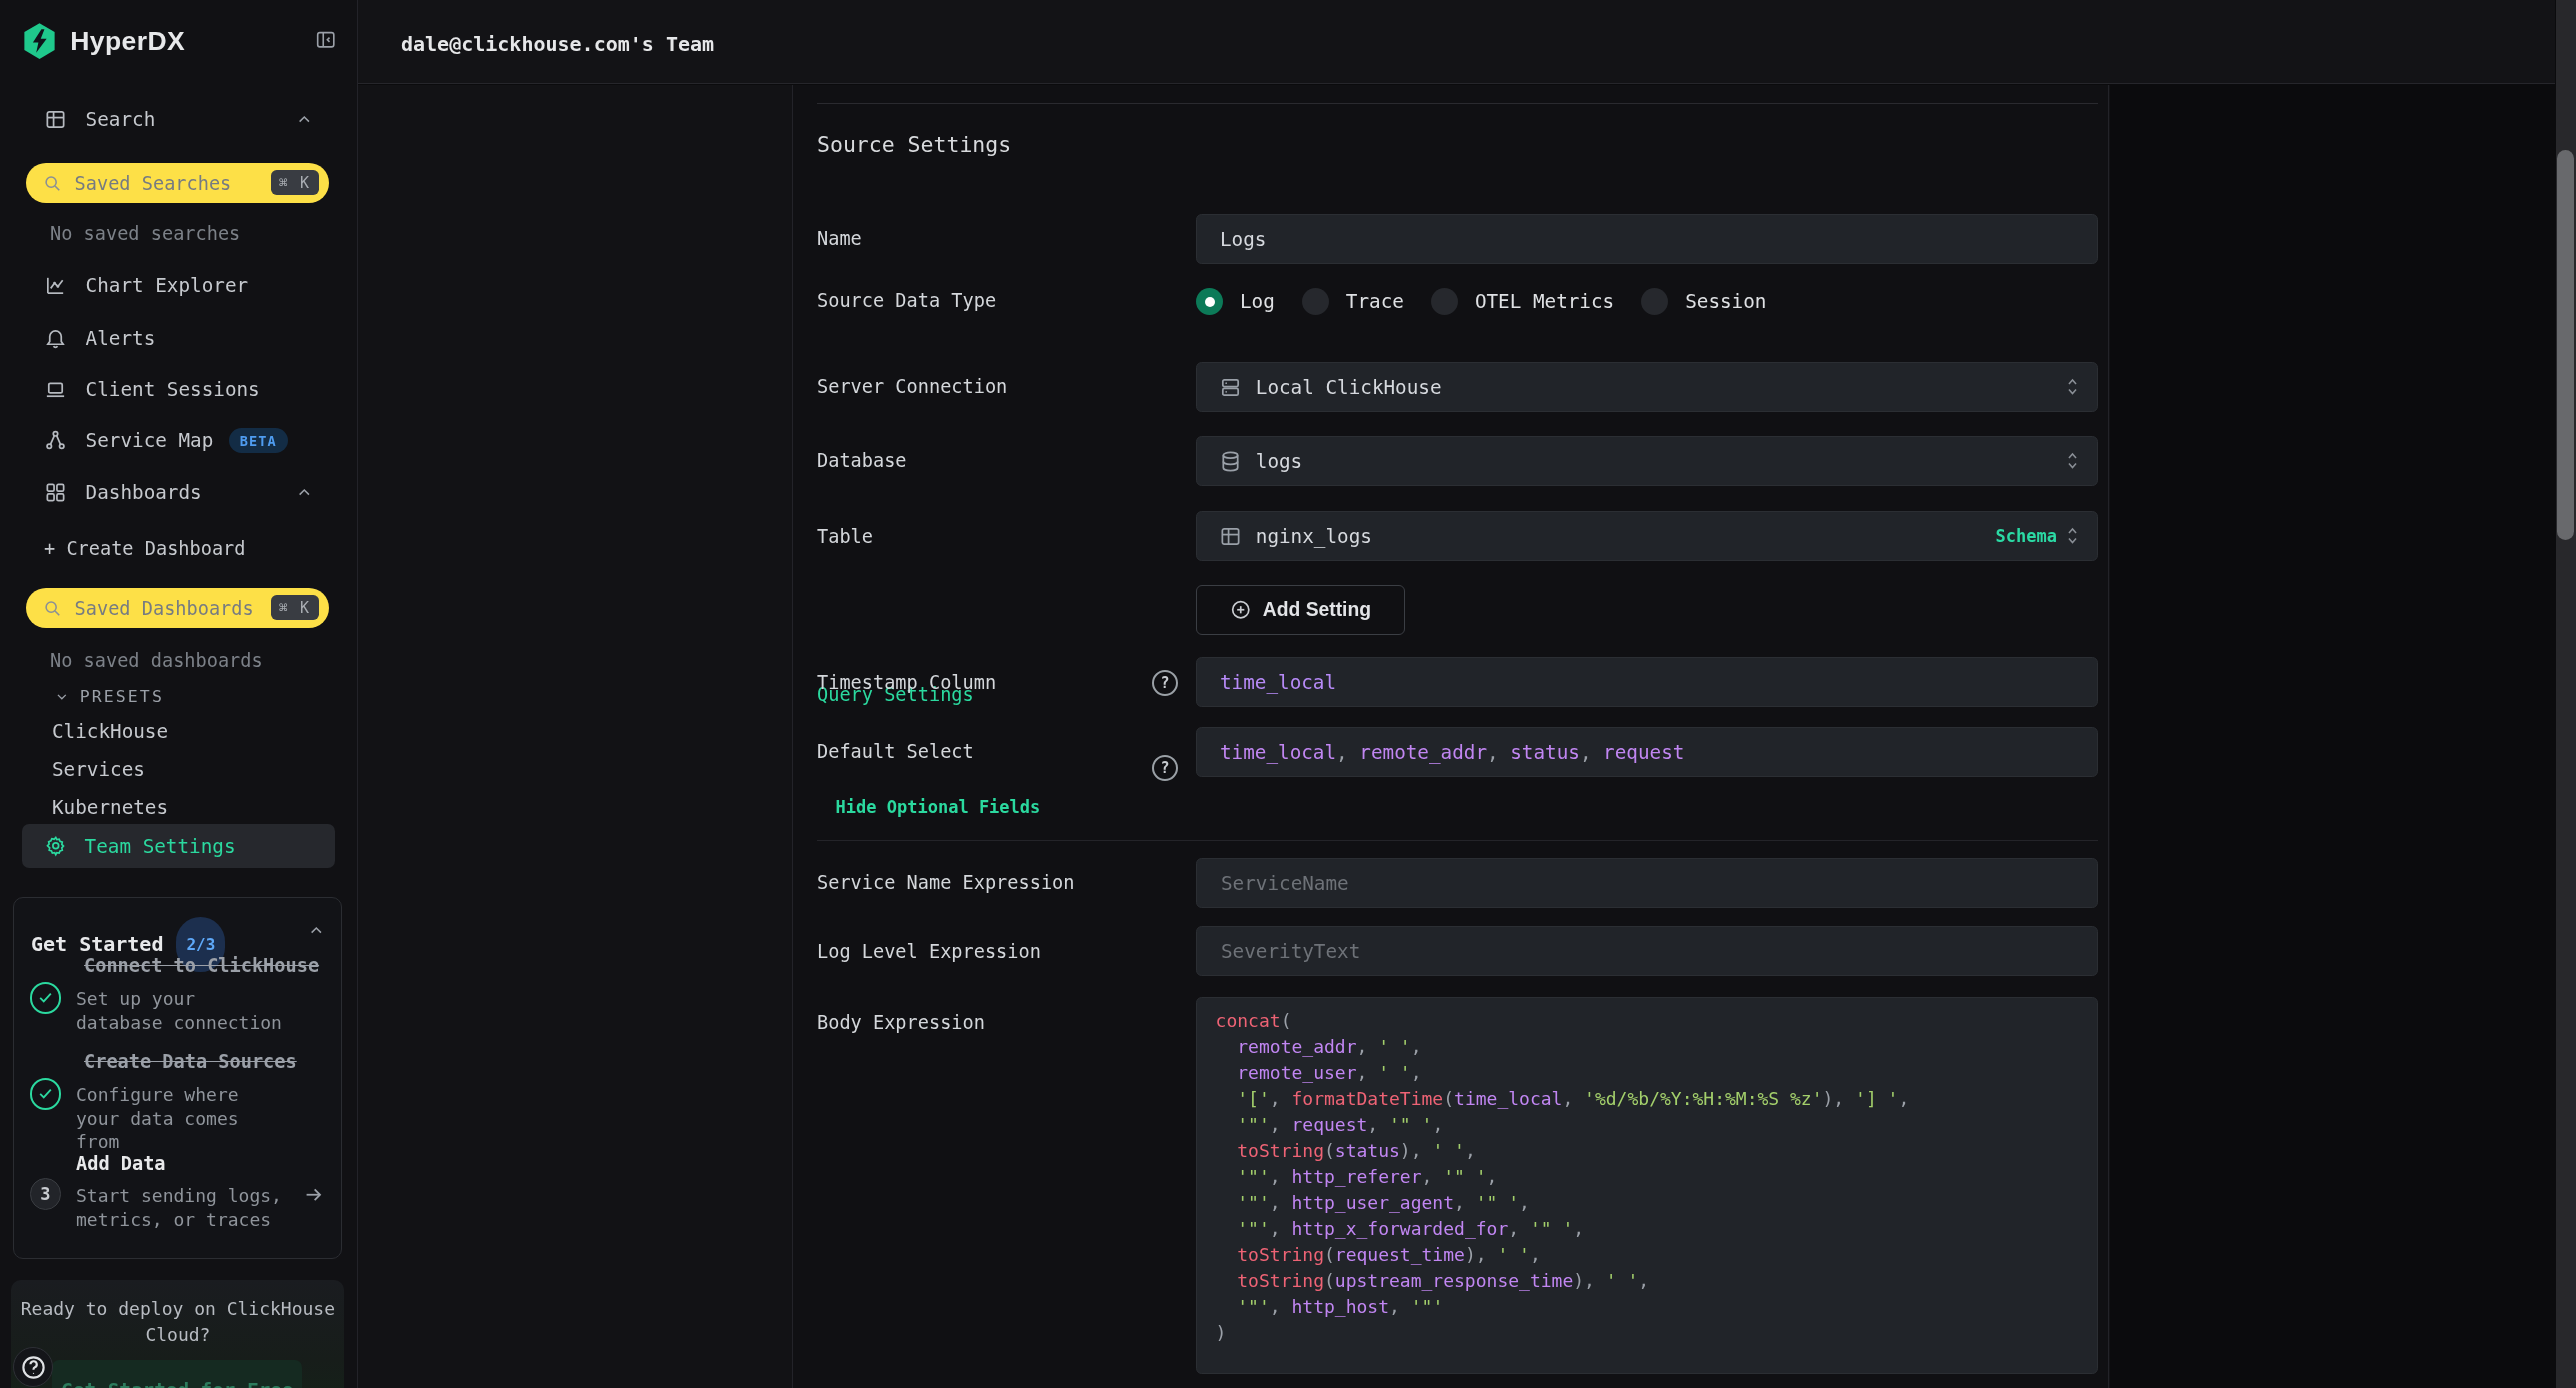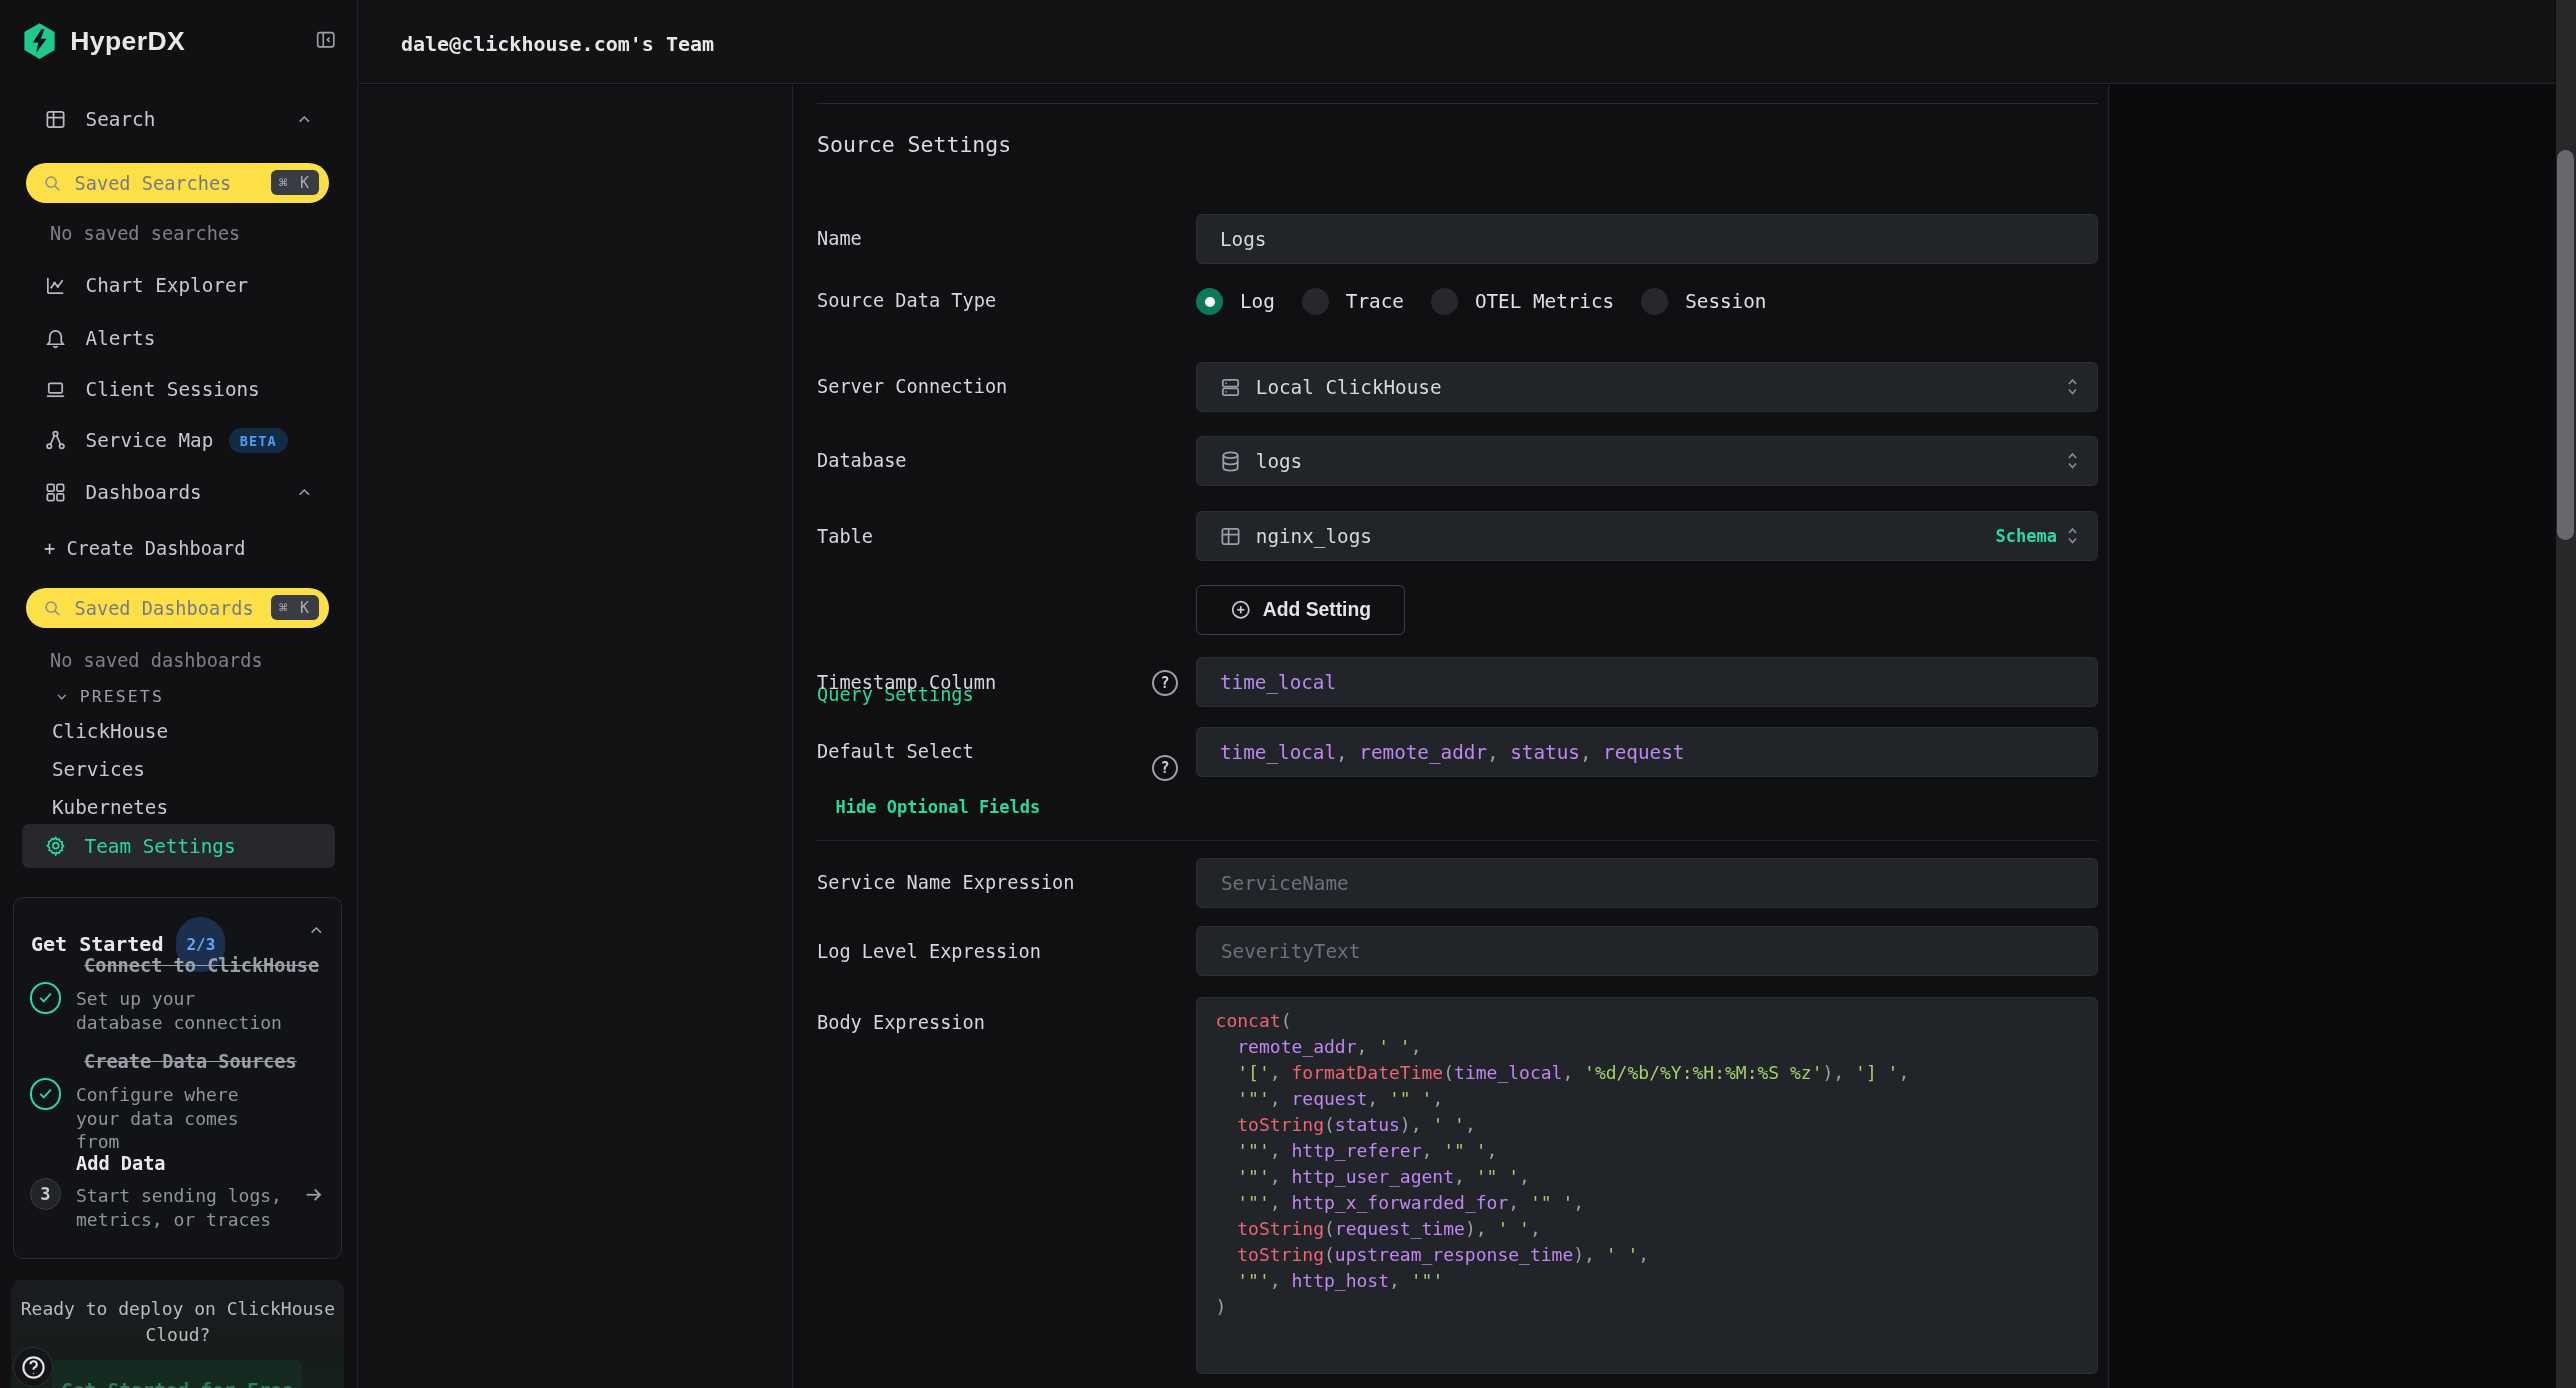--- a/index.html
+++ b/index.html
@@ -414,20 +414,21 @@
     <div class="flabel" style="top:856px;">Log Level Expression</div>
     <div class="ctl" style="top:841px;">
       <span class="txt ph">SeverityText</span>
     </div>
 
     <div class="flabel" style="top:927px;">Body Expression</div>
     <div id="code-box">
       <div id="code-lines">
           <div class="code-line"><span class="tok-fn">concat</span><span class="tok-pun">(</span></div>
           <div class="code-line"><span class="tok-pun">  </span><span class="tok-var">remote_addr</span><span class="tok-pun">, </span><span class="tok-str">' '</span><span class="tok-pun">,</span></div>
+          <div class="code-line"><span class="tok-pun">  </span><span class="tok-var">remote_user</span><span class="tok-pun">, </span><span class="tok-str">' '</span><span class="tok-pun">,</span></div>
           <div class="code-line"><span class="tok-pun">  </span><span class="tok-str">'['</span><span class="tok-pun">, </span><span class="tok-fn">formatDateTime</span><span class="tok-pun">(</span><span class="tok-var">time_local</span><span class="tok-pun">, </span><span class="tok-str">'%d/%b/%Y:%H:%M:%S %z'</span><span class="tok-pun">), </span><span class="tok-str">'] '</span><span class="tok-pun">,</span></div>
           <div class="code-line"><span class="tok-pun">  </span><span class="tok-str">'"'</span><span class="tok-pun">, </span><span class="tok-var">request</span><span class="tok-pun">, </span><span class="tok-str">'" '</span><span class="tok-pun">,</span></div>
           <div class="code-line"><span class="tok-pun">  </span><span class="tok-fn">toString</span><span class="tok-pun">(</span><span class="tok-var">status</span><span class="tok-pun">), </span><span class="tok-str">' '</span><span class="tok-pun">,</span></div>
           <div class="code-line"><span class="tok-pun">  </span><span class="tok-str">'"'</span><span class="tok-pun">, </span><span class="tok-var">http_referer</span><span class="tok-pun">, </span><span class="tok-str">'" '</span><span class="tok-pun">,</span></div>
           <div class="code-line"><span class="tok-pun">  </span><span class="tok-str">'"'</span><span class="tok-pun">, </span><span class="tok-var">http_user_agent</span><span class="tok-pun">, </span><span class="tok-str">'" '</span><span class="tok-pun">,</span></div>
           <div class="code-line"><span class="tok-pun">  </span><span class="tok-str">'"'</span><span class="tok-pun">, </span><span class="tok-var">http_x_forwarded_for</span><span class="tok-pun">, </span><span class="tok-str">'" '</span><span class="tok-pun">,</span></div>
           <div class="code-line"><span class="tok-pun">  </span><span class="tok-fn">toString</span><span class="tok-pun">(</span><span class="tok-var">request_time</span><span class="tok-pun">), </span><span class="tok-str">' '</span><span class="tok-pun">,</span></div>
           <div class="code-line"><span class="tok-pun">  </span><span class="tok-fn">toString</span><span class="tok-pun">(</span><span class="tok-var">upstream_response_time</span><span class="tok-pun">), </span><span class="tok-str">' '</span><span class="tok-pun">,</span></div>
           <div class="code-line"><span class="tok-pun">  </span><span class="tok-str">'"'</span><span class="tok-pun">, </span><span class="tok-var">http_host</span><span class="tok-pun">, </span><span class="tok-str">'"'</span></div>
           <div class="code-line"><span class="tok-pun">)</span></div>

